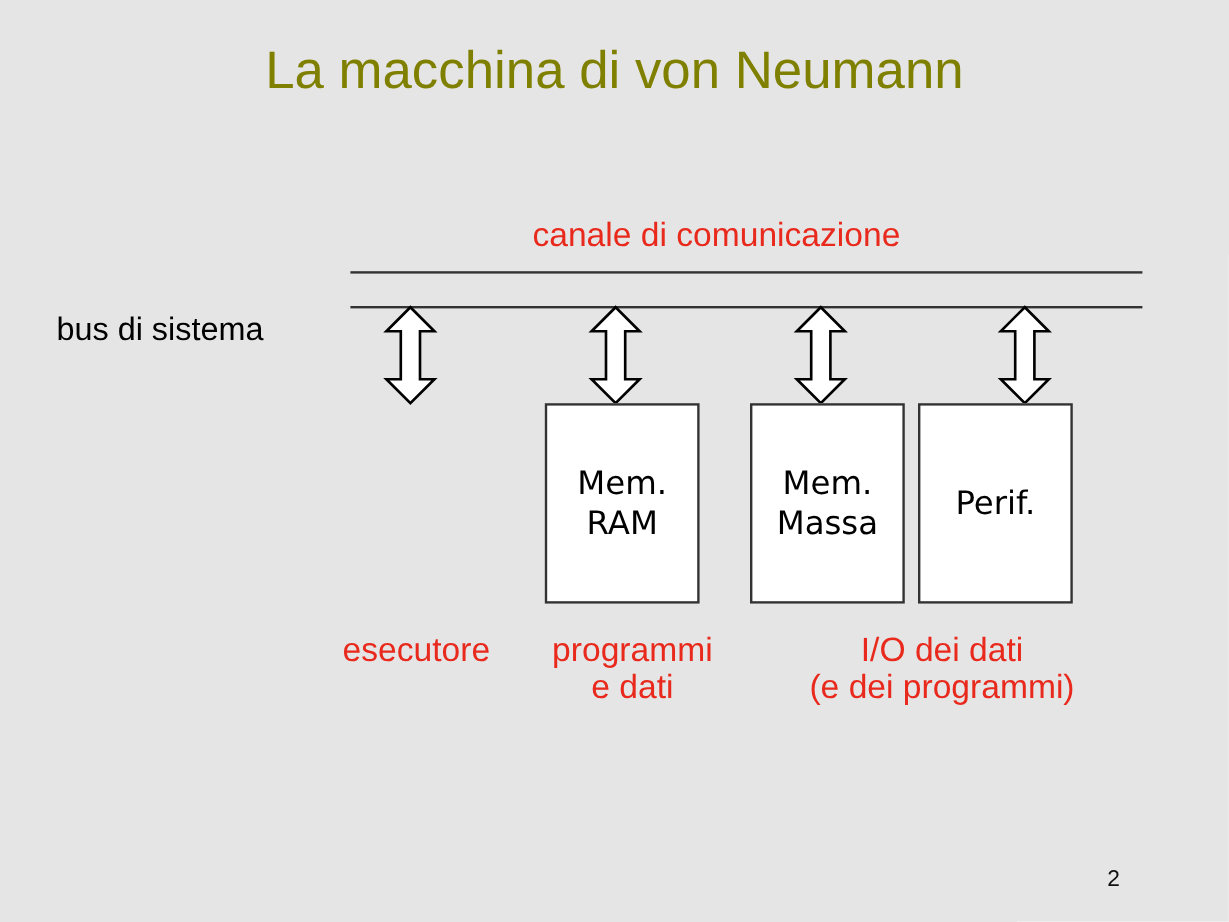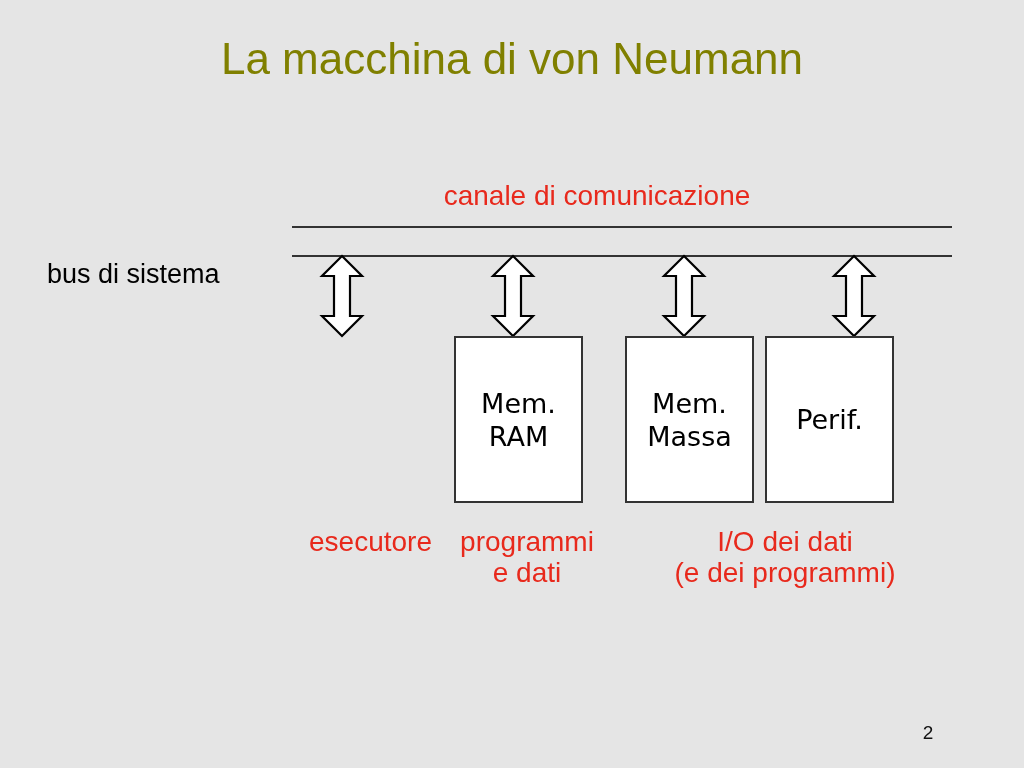--- a/index.html
+++ b/index.html
@@ -53,21 +53,20 @@
   #label-canale {
     left: 362px;
     top: 180px;
     width: 470px;
   }
 
   #label-esecutore {
     left: 262px;
     top: 526px;
     width: 170px;
-    text-align: right;
   }
 
   #label-programmi {
     left: 432px;
     top: 526px;
     width: 190px;
   }
 
   #label-io {
     left: 620px;

